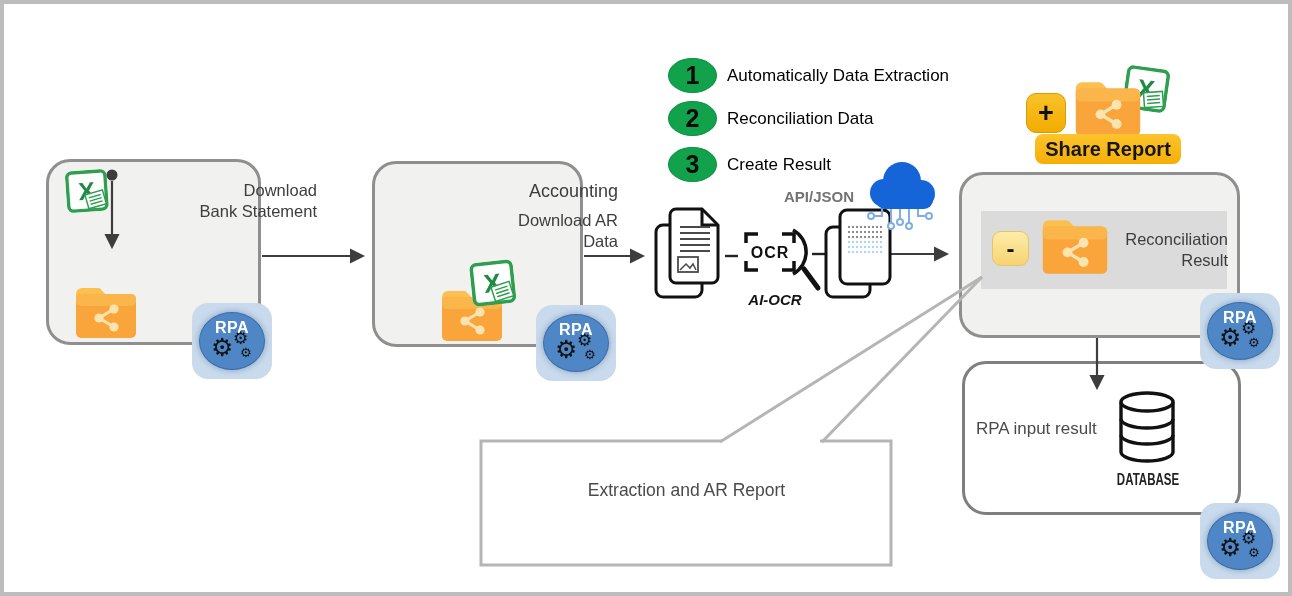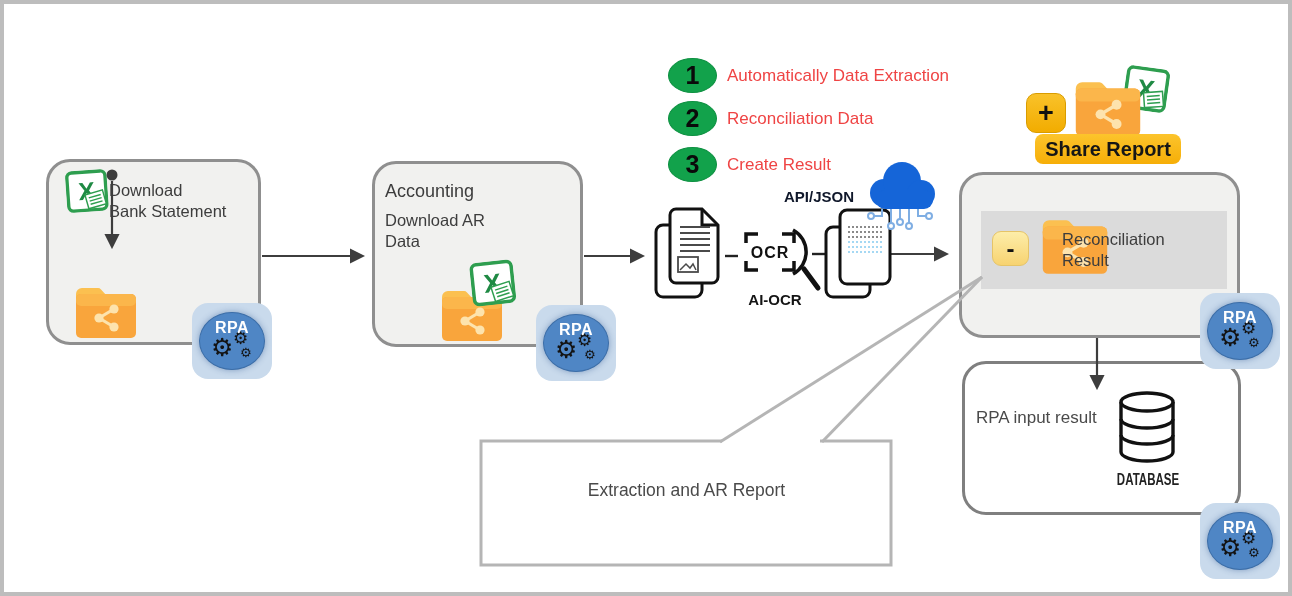--- a/index.html
+++ b/index.html
@@ -4,28 +4,28 @@
 <style>
   html,body{margin:0;padding:0;background:#fff;}
   #canvas{
     position:relative;width:1292px;height:596px;background:#ffffff;
     border:4px solid #bdbdbd;box-sizing:border-box;overflow:hidden;
     font-family:"Liberation Sans",sans-serif;color:#3d3d3d;
   }
   .abs{position:absolute;}
   .node{position:absolute;background:#f1f1ef;border:3px solid #8f8f8f;border-radius:24px;box-sizing:border-box;z-index:1;}
   .node.white{background:#ffffff;border-color:#7f7f7f;}
-  .ctr{text-align:left;}
+  .ctr{text-align:right;padding-left:48px;}
   .t16{font-size:16.5px;line-height:21px;color:#3d3d3d;}
   .t18{font-size:18px;line-height:22px;color:#3d3d3d;}
   
   .step{position:absolute;display:flex;align-items:center;z-index:2;}
   .step-badge{width:49px;height:35px;border-radius:50%;background:#12a24b;border:1px solid #0d9041;
     display:flex;align-items:center;justify-content:center;font-weight:bold;font-size:25px;color:#0a0a0a;box-sizing:border-box;flex:0 0 auto;}
-  .step-label{margin-left:10px;font-size:17px;color:#ef4444;}
+  .step-label{margin-left:10px;font-size:17px;color:#000000;}
   
   .rpa-badge{position:absolute;width:80px;height:76px;border-radius:16px;background:#c9daec;z-index:4;}
   .rpa-oval{position:relative;width:66px;height:58px;margin:9px auto 0;background:#4f86c5;border:1px solid #3c6ea8;
     border-radius:50%;box-sizing:border-box;box-shadow:0 0 6px rgba(40,80,140,.45);}
   .rpa-text{position:absolute;top:6px;left:0;right:0;text-align:center;color:#fff;font-weight:bold;font-size:16px;letter-spacing:.5px;}
   .gear{position:absolute;color:#131313;line-height:1;font-family:"DejaVu Sans",sans-serif;}
   .gear.g1{font-size:25px;left:11px;top:22px;}
   .gear.g2{font-size:17px;left:33px;top:17px;}
   .gear.g3{font-size:13px;left:40px;top:33px;}
   
@@ -38,22 +38,22 @@
   .minus-btn{position:absolute;left:988px;top:227px;width:37px;height:35px;border-radius:9px;z-index:3;
     background:linear-gradient(#fdeda9,#f7d371);border:1px solid #e6c467;box-sizing:border-box;
     display:flex;align-items:center;justify-content:center;font-size:24px;font-weight:bold;color:#111;}
   .inner-gray{position:absolute;left:977px;top:207px;width:246px;height:78px;background:#dbdbdb;z-index:2;}
   .icon-wrap{position:absolute;z-index:3;}
   #overlay{position:absolute;left:0;top:0;width:1292px;height:596px;z-index:5;pointer-events:none;}
   .callout-text{position:absolute;left:500px;top:474px;width:365px;z-index:6;text-align:center;
     font-size:17.5px;line-height:24px;color:#4a4a4a;}
   .db-label{position:absolute;left:1089px;top:467px;width:110px;text-align:center;z-index:3;
     font-weight:bold;font-size:16px;color:#222;transform:scaleX(.72);letter-spacing:0;}
-  .api-label{position:absolute;left:780px;top:184px;font-weight:bold;font-size:15px;color:#0f172a;z-index:4;}
-  .aiocr-label{position:absolute;left:735px;top:287px;width:72px;text-align:center;font-weight:bold;font-size:15px;color:#141414;z-index:6;}
+  .api-label{position:absolute;left:780px;top:184px;font-weight:bold;font-size:15px;color:#737373;z-index:4;}
+  .aiocr-label{position:absolute;left:735px;top:287px;width:72px;text-align:center;font-weight:bold;font-size:15px;color:#141414;z-index:6;font-style:italic;}
   svg text{font-family:"Liberation Sans",sans-serif;}
 </style>
 </head>
 <body>
 
 <div id="canvas">
 
   <div class="node" style="left:42px;top:155px;width:215px;height:186px;"></div>
   <div class="node" style="left:368px;top:157px;width:211px;height:186px;"></div>
   <div class="node" style="left:955px;top:168px;width:281px;height:166px;"></div>
@@ -183,21 +183,21 @@
           <circle cx="25" cy="32" r="4.6" stroke="none"></circle>
           <circle cx="40" cy="41" r="4.6" stroke="none"></circle>
       </g>
     </svg>
   </div>
   <div class="abs ctr t16" style="left:1058px;top:225px;width:118px;z-index:3;">
     <div>Reconciliation</div>
     <div>Result</div>
   </div>
 
-  <div class="abs" style="left:972px;top:404px;font-size:17px;color:#4a4a4a;z-index:3;">RPA input result</div>
+  <div class="abs" style="left:972px;top:415px;font-size:17px;color:#4a4a4a;z-index:3;">RPA input result</div>
   <div class="db-label">DATABASE</div>
 
   <div class="rpa-badge" style="left:188px;top:299px;">
     <div class="rpa-oval">
       <div class="rpa-text">RPA</div>
       <span class="gear g1">⚙</span>
       <span class="gear g2">⚙</span>
       <span class="gear g3">⚙</span>
     </div>
   </div>

